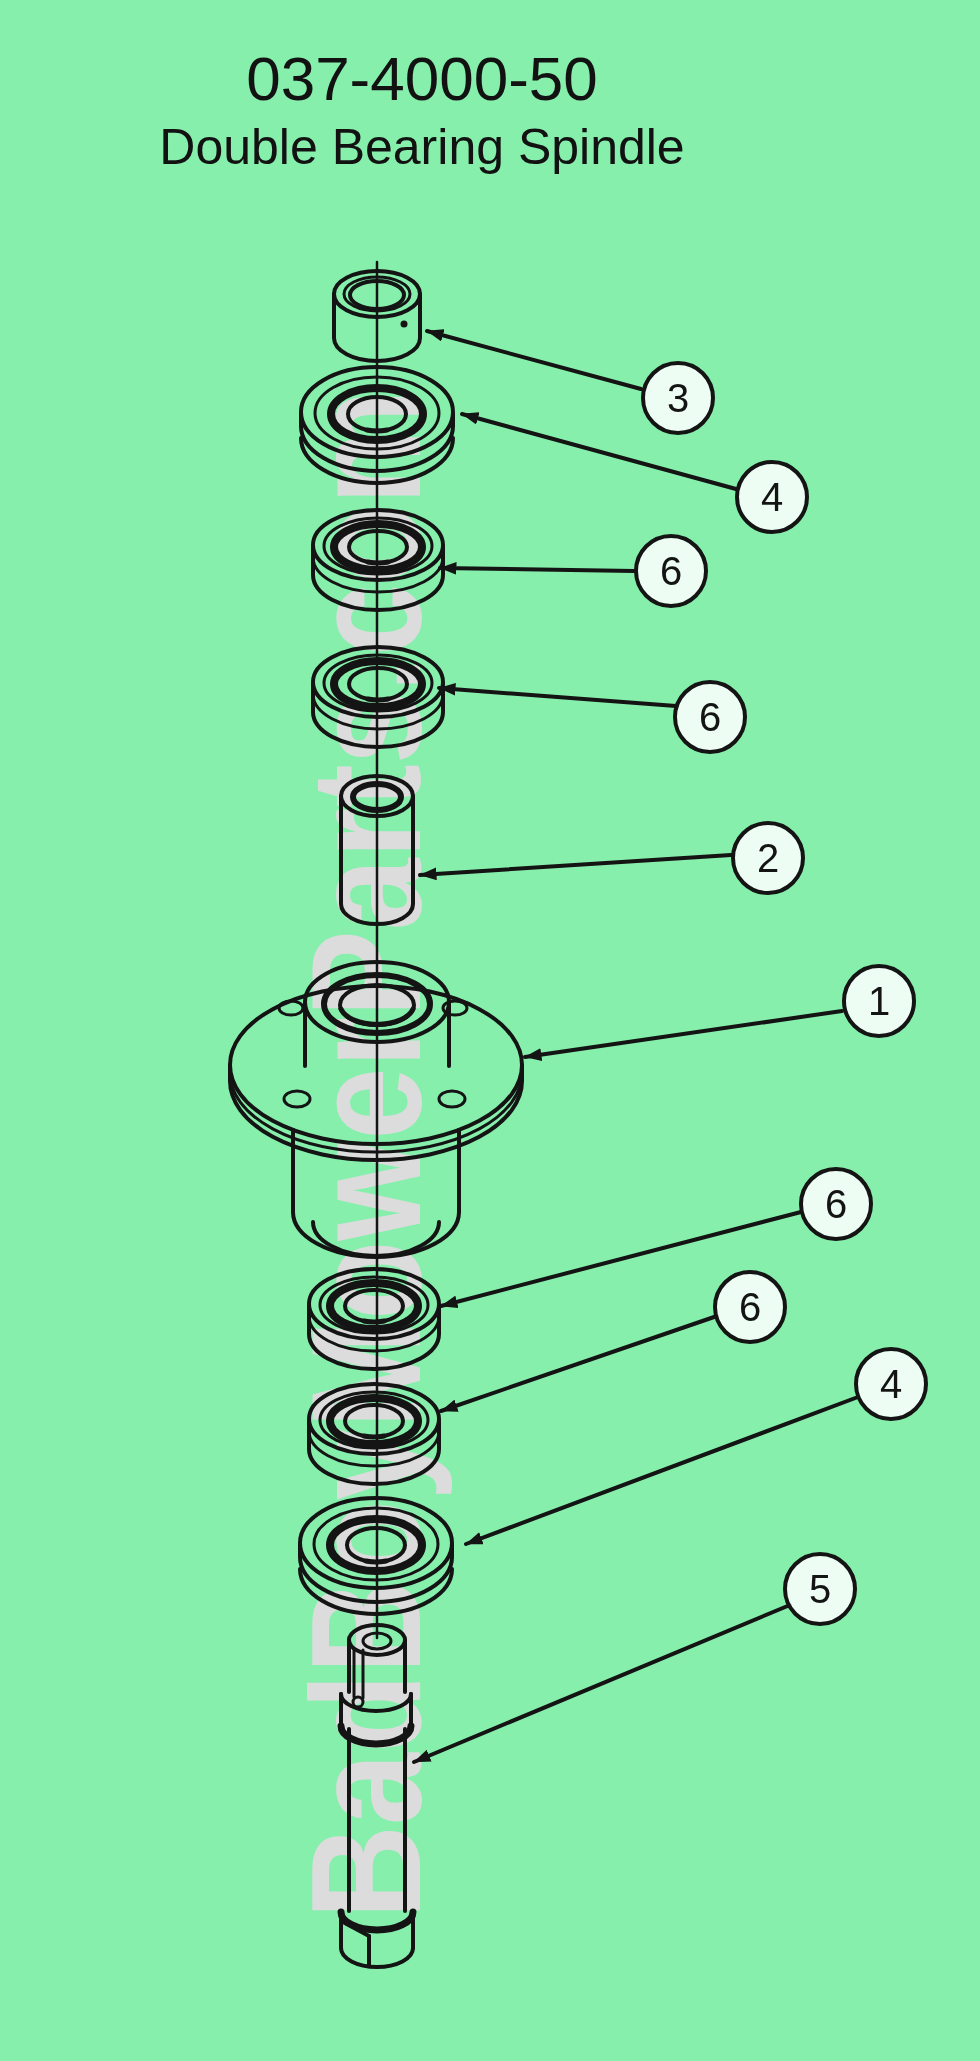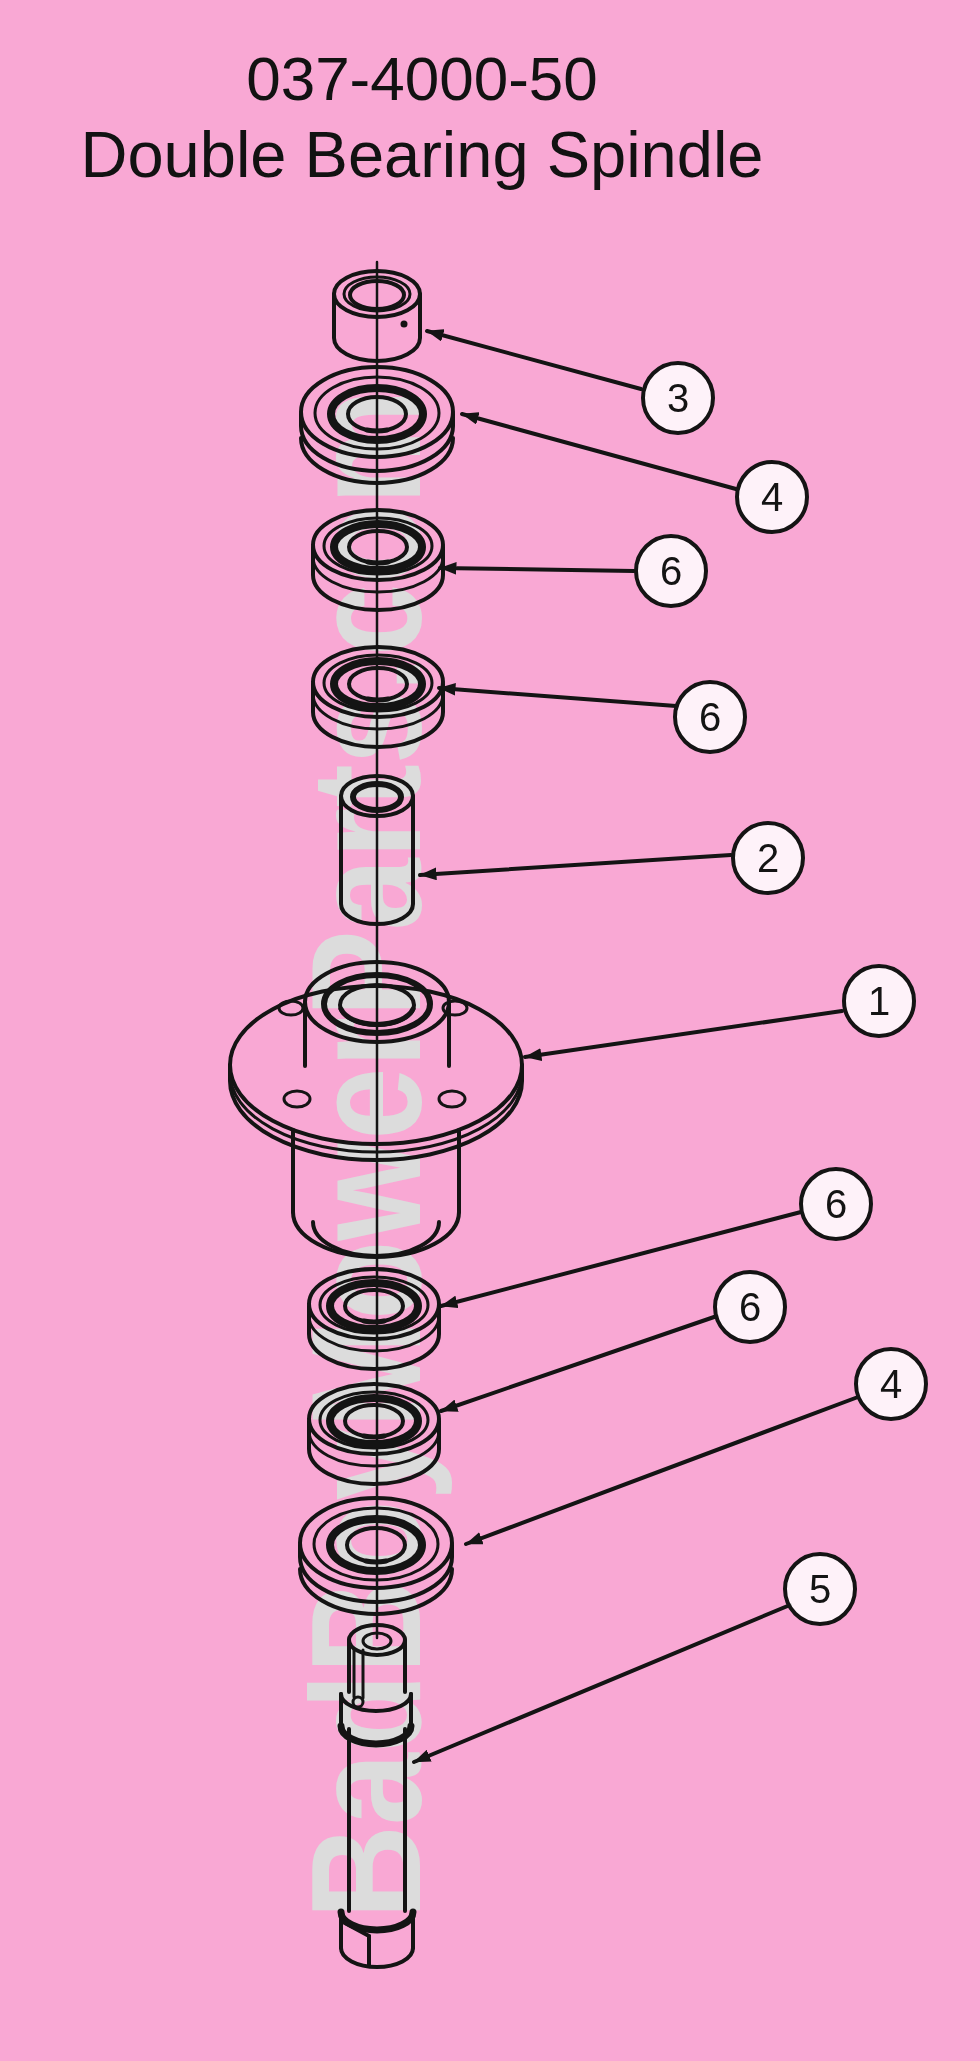--- a/index.html
+++ b/index.html
@@ -1,21 +1,21 @@
 <!DOCTYPE html>
 <html><head>
 <meta charset="utf-8">
 <style>
   html,body{margin:0;padding:0;background:#fff;}
-  .page{position:relative;width:980px;height:2061px;background:#f9a8d4;overflow:hidden;
+  .page{position:relative;width:980px;height:2061px;background:#86efac;overflow:hidden;
         font-family:"Liberation Sans", sans-serif;color:#111;}
   .title-line{position:absolute;left:422px;transform:translateX(-50%);white-space:nowrap;
               color:#121212;letter-spacing:0px;line-height:1;}
   .title-line.l1{top:48px;font-size:62px;}
-  .title-line.l2{top:122px;font-size:65px;}
+  .title-line.l2{top:122px;font-size:50px;}
   .diagram-svg{position:absolute;left:0;top:0;}
   .callout{position:absolute;width:66px;height:66px;border:4px solid #141414;border-radius:50%;
            background:rgba(255,255,255,.85);display:flex;align-items:center;justify-content:center;
            font-size:40px;color:#141414;}
 </style>
 </head>
 <body>
 
 <div class="page">
 

